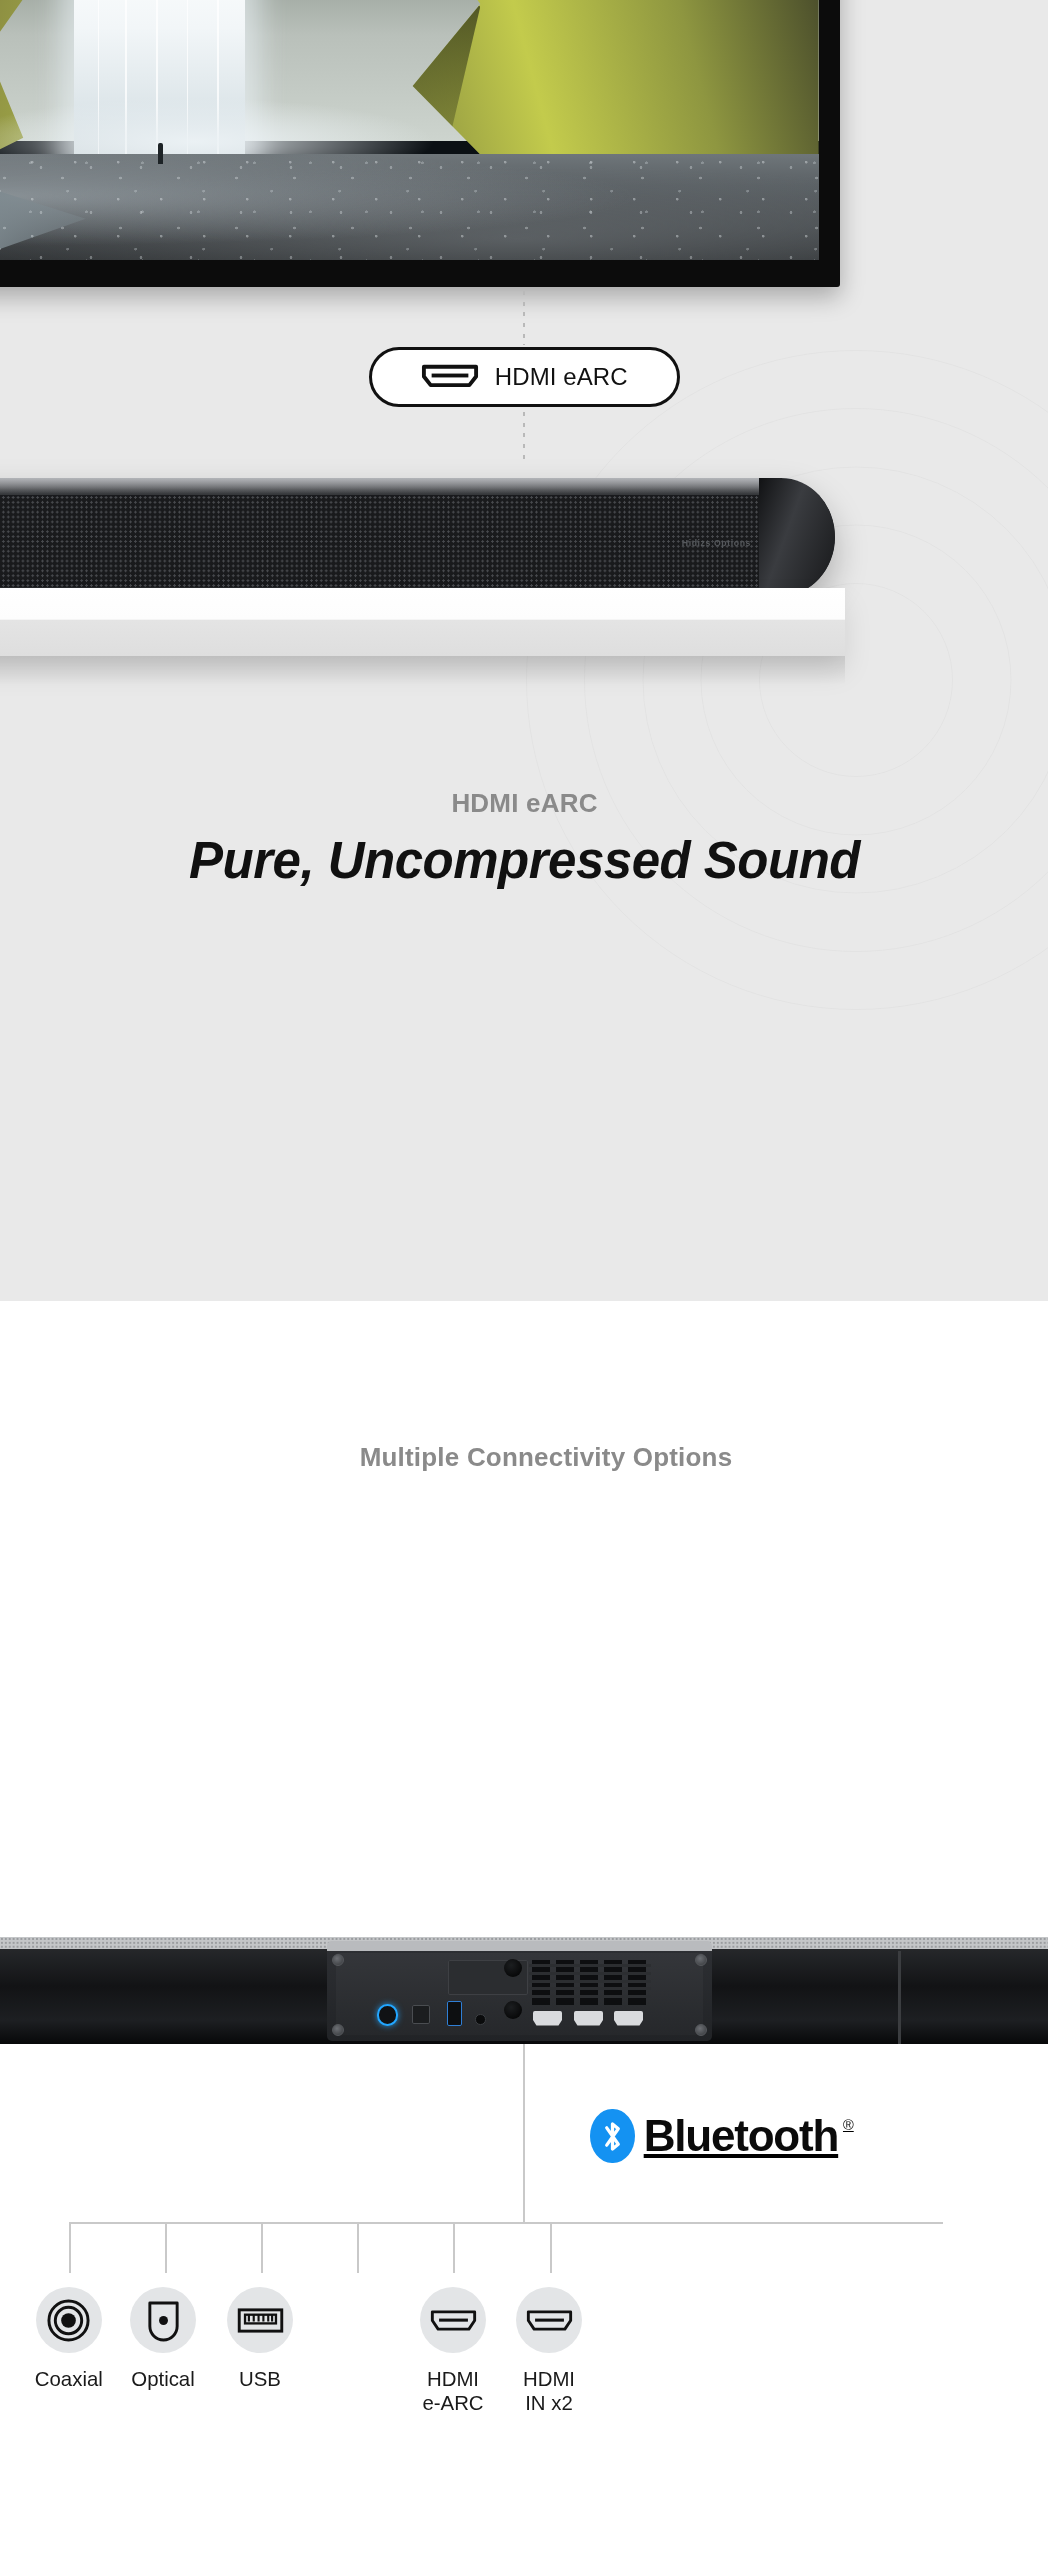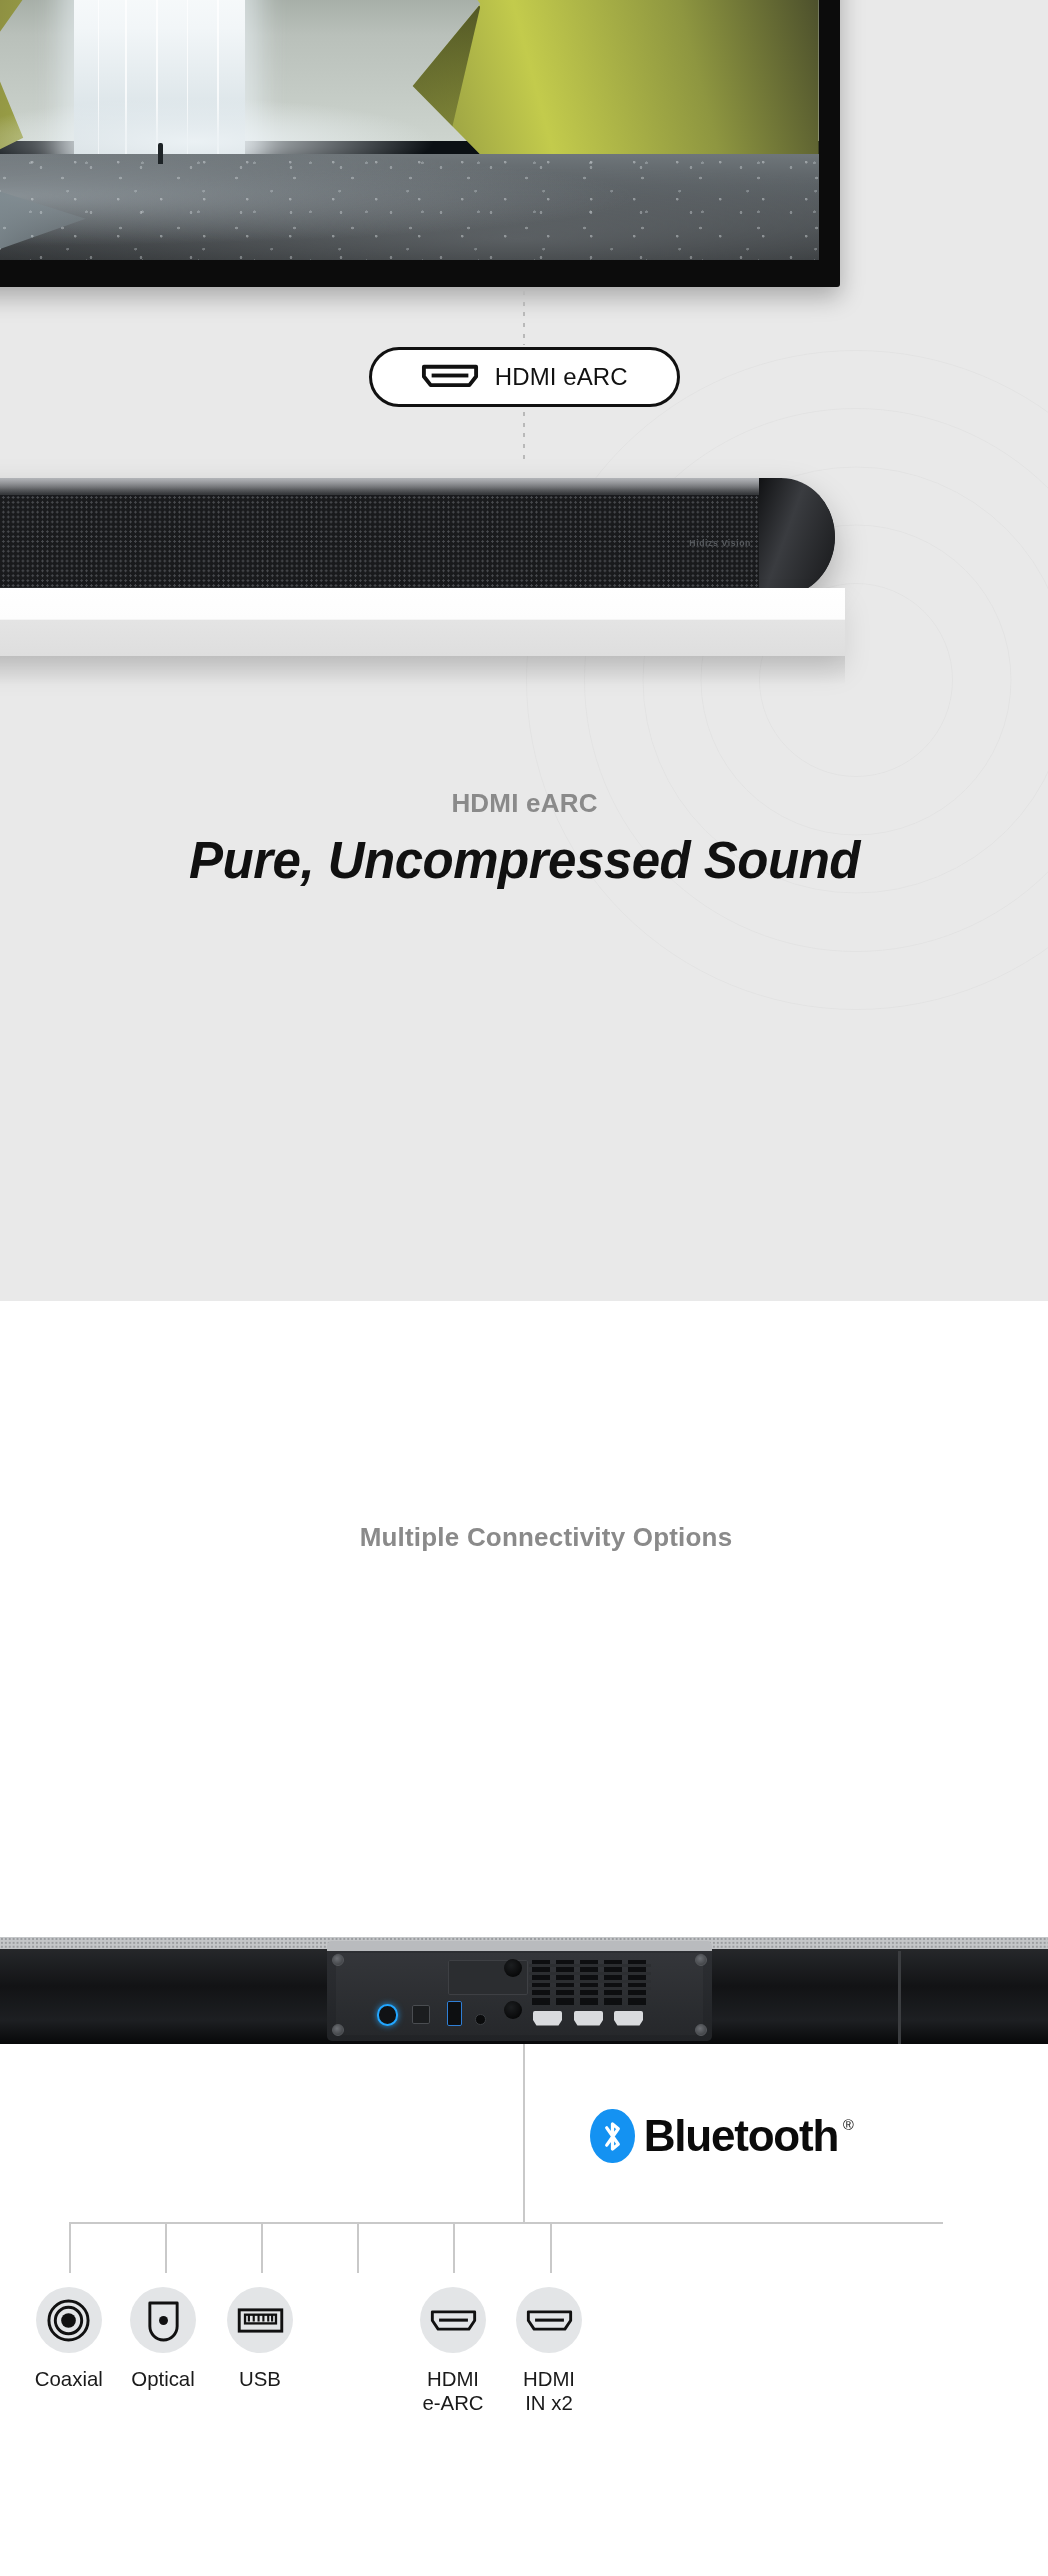--- a/index.html
+++ b/index.html
@@ -171,21 +171,21 @@
   }
   .para{
     font-size:27px; line-height:1.46; color:#1d1d1d;
     width:602px; margin:0 auto;
   }
   #hero-copy{ top:788px; }
   #hero-copy .headline{ margin-top:11.7px;font-style:italic; }
   #hero-copy .para{ margin-top:18.4px; }
 
   
-  #conn-copy{ top:1522px;padding-left:43px; }
+  #conn-copy{ top:1442px;padding-left:43px; }
   #conn-copy .headline{ margin-top:9.7px; }
   #conn-copy .para{ margin-top:18.4px; width:621px; }
 
   
   .rear{
     position:absolute; left:0; top:1937px; width:1049px; height:107px;
     background:linear-gradient(180deg,#cfd1d3 0 5.8px, #9b9da0 5.8px 11.7px, #26282b 11.7px, #121315 46%, #1d1f22 78%, #070809 100%);
     overflow:hidden;
   }
   .rear .grille{
@@ -255,21 +255,21 @@
   .panel .hd1{ left:206px; } .panel .hd2{ left:247px; } .panel .hd3{ left:287px; }
 
   
   .tree{ position:absolute; left:0; top:2044px; width:1049px; height:194px; }
   .tree .stem{ position:absolute; left:523px; top:0; width:1.9px; height:178px; background:#c9c9c9; }
   .tree .bus{ position:absolute; left:69px; top:178px; width:874px; height:1.9px; background:#c9c9c9; }
   .tree .drop{ position:absolute; top:178px; width:1.9px; height:51px; background:#c9c9c9; }
 
   
   .bt{
-    position:absolute; left:590px; top:2109px; display:flex; align-items:center; gap:8.7px;
+    position:absolute; left:590px; top:2109px; display:flex; align-items:center; gap:8.7px;text-decoration:underline;
   }
   .bt .mark{
     width:45px; height:54px; border-radius:22px/27px; background:#1492f2;
     display:flex; align-items:center; justify-content:center;
   }
   .bt .word{ font-size:44px; font-weight:700; color:#0b0b0b; letter-spacing:-1.2px; }
   .bt .reg{ font-size:14.6px; color:#0b0b0b; align-self:flex-start; margin-top:7.8px; margin-left:-3.9px; }
 
   
   .ports{ position:absolute; left:0; top:2287px; width:1049px; height:194px; }
@@ -329,21 +329,21 @@
   </div>
 
   <div class="dots-b"></div>
 
   <div class="bar-wrap">
     <div class="bar-body">
       <div class="bar-mesh"></div>
       <div class="bar-top-hl"></div>
       <div class="bar-cap"></div>
     </div>
-    <div class="bar-brand">Hidizs Vision</div>
+    <div class="bar-brand">Hidizs Options</div>
     <div class="bar-foot"></div>
   </div>
   <div class="shelf"></div>
 
   <div class="copy" id="hero-copy">
     <div class="eyebrow">HDMI eARC</div>
     <div class="headline">Pure, Uncompressed Sound</div>
   </div>
 </div>
 

